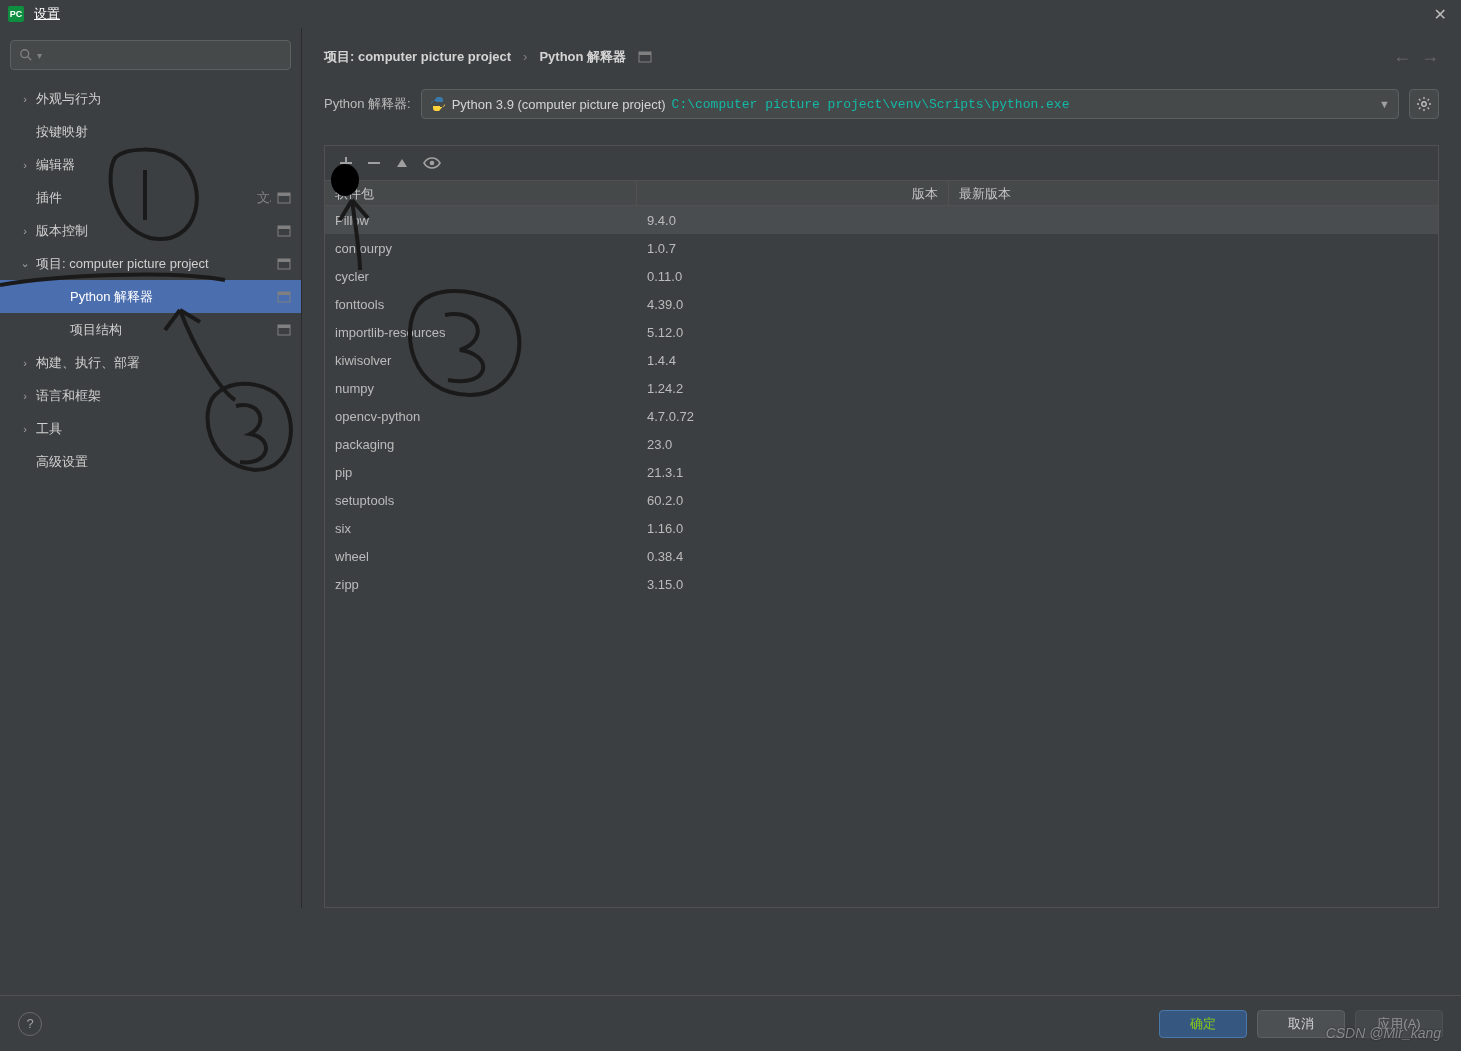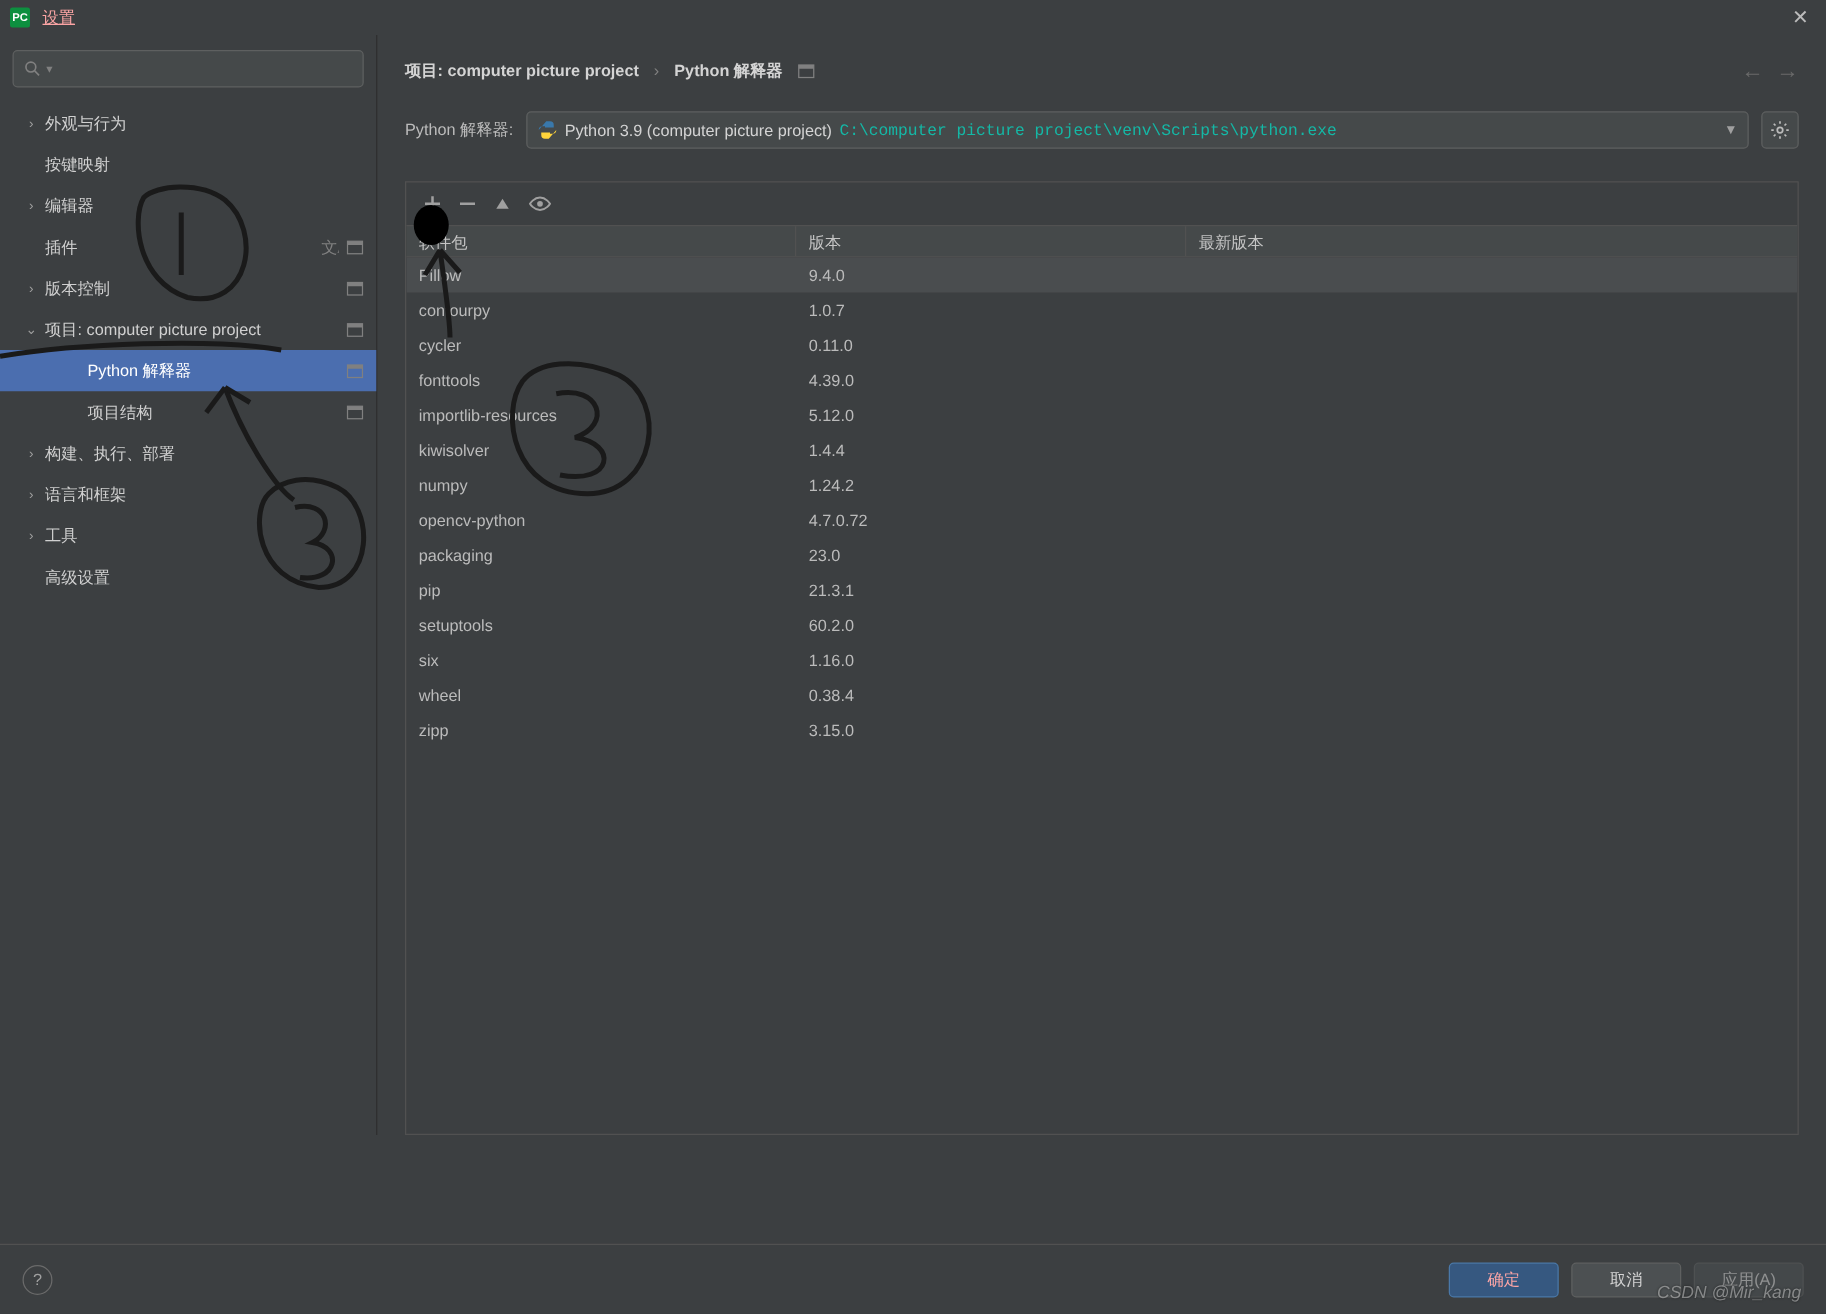--- a/index.html
+++ b/index.html
@@ -1,19 +1,19 @@
 <!DOCTYPE html>
 <html><head>
 <meta charset="utf-8">
 <style>
 * { margin:0; padding:0; box-sizing:border-box; font-family:"Segoe UI",Arial,sans-serif; font-size:13px; }
 body { width:1461px; height:1051px; background:#3c3f41; color:#bbbbbb; overflow:hidden; position:relative; }
 .titlebar { height:28px; display:flex; align-items:center; padding:0 8px; background:#3c3f41; }
 .titlebar .logo { width:16px; height:16px; background:#0d8f3f; border-radius:2px; display:flex; align-items:center; justify-content:center; font-size:9px; font-weight:bold; color:#fff; margin-right:10px; }
-.titlebar .title { color:#fca5a5;text-decoration:underline; }
+.titlebar .title { color:#ffffff;text-decoration:underline; }
 .titlebar .close { margin-left:auto; color:#bbbbbb; font-size:16px; cursor:pointer; padding:0 6px; }
 .main { display:flex; height:880px; }
 .sidebar { width:302px; background:#3c3f41; border-right:1px solid #2b2b2b; padding-top:12px; }
 .search { margin:0 10px 12px 10px; height:30px; background:#45494a; border:1px solid #5e6060; border-radius:4px; display:flex; align-items:center; padding:0 8px; color:#808080; }
 .search svg { width:14px; height:14px; margin-right:4px; fill:#808080; }
 .tree-item { display:flex; align-items:center; height:33px; padding:0 10px 0 18px; color:#d0d0d0; font-size:14px; cursor:pointer; position:relative; }
 .tree-item.child { padding-left:52px; }
 .tree-item .arrow { width:14px; text-align:center; margin-right:4px; color:#a0a0a0; font-size:11px; }
 .tree-item .label { flex:1; white-space:nowrap; overflow:hidden; }
 .tree-item.selected { background:#4b6eaf; color:#ffffff; }
@@ -40,21 +40,21 @@
 .pkg-header { display:flex; height:26px; background:#45494a; border-top:1px solid #515151; border-bottom:1px solid #515151; }
 .pkg-header .col { padding:4px 10px; color:#c4c4c4; border-right:1px solid #515151; }
 .pkg-list { flex:1; overflow:auto; }
 .pkg-row { display:flex; height:28px; align-items:center; }
 .pkg-row.selected { background:#4a4d4f; }
 .pkg-row .c { padding:0 10px; color:#bbbbbb; }
 .footer { position:absolute; left:0; right:0; bottom:0; height:56px; background:#3c3f41; border-top:1px solid #515151; display:flex; align-items:center; padding:0 18px; }
 .help { width:24px; height:24px; border:1px solid #6a6a6a; border-radius:50%; display:flex; align-items:center; justify-content:center; color:#a0a0a0; cursor:pointer; }
 .footer .buttons { margin-left:auto; display:flex; gap:10px; }
 .btn { min-width:88px; height:28px; border-radius:4px; border:1px solid #5e6060; background:#4c5052; color:#d4d4d4; display:flex; align-items:center; justify-content:center; cursor:pointer; padding:0 18px; }
-.btn.primary { background:#365880; border-color:#4a78a8; color:#fca5a5; }
+.btn.primary { background:#365880; border-color:#4a78a8; color:#84cc16; }
 .btn.disabled { opacity:.55; }
 .watermark { position:absolute; right:20px; bottom:10px; color:#bdbdbd; font-size:14px; font-style:italic; opacity:.55; pointer-events:none; text-shadow:0 0 2px #000; }
 .annot-layer { position:absolute; inset:0; pointer-events:none; }
 .annot-layer svg { position:absolute; inset:0; width:100%; height:100%; }
 .annot-layer path, .annot-layer circle, .annot-layer line { stroke:#1a1a1a; stroke-width:4; fill:none; }
 </style>
 </head>
 <body>
 
 <div class="titlebar">
@@ -210,21 +210,21 @@
           </span>
         <span class="tbtn">
             <svg width="18" height="14" viewBox="0 0 18 14">
               <path d="M1 7s3-5 8-5 8 5 8 5-3 5-8 5-8-5-8-5z" fill="none" stroke="#a0a0a0" stroke-width="1.6"></path>
               <circle cx="9" cy="7" r="2.3" fill="#a0a0a0"></circle>
             </svg>
           </span>
       </div>
       <div class="pkg-header">
         <div class="col" id="hcol0" style="width: 312px;">软件包</div>
-        <div class="col" id="hcol1" style="width: 312px;">版本</div>
+        <div class="col" id="hcol1" style="width: 312px; text-align: right;">版本</div>
         <div class="col" style="border-right: none; width: 310px;" id="hcol2">最新版本</div>
       </div>
       <div class="pkg-list" id="pkgList">
           <div class="pkg-row selected">
             <div class="c" style="width:312px">Pillow</div>
             <div class="c" style="width:312px">9.4.0</div>
             <div class="c" style="width:310px"></div>
           </div>
           <div class="pkg-row">
             <div class="c" style="width:312px">contourpy</div>

